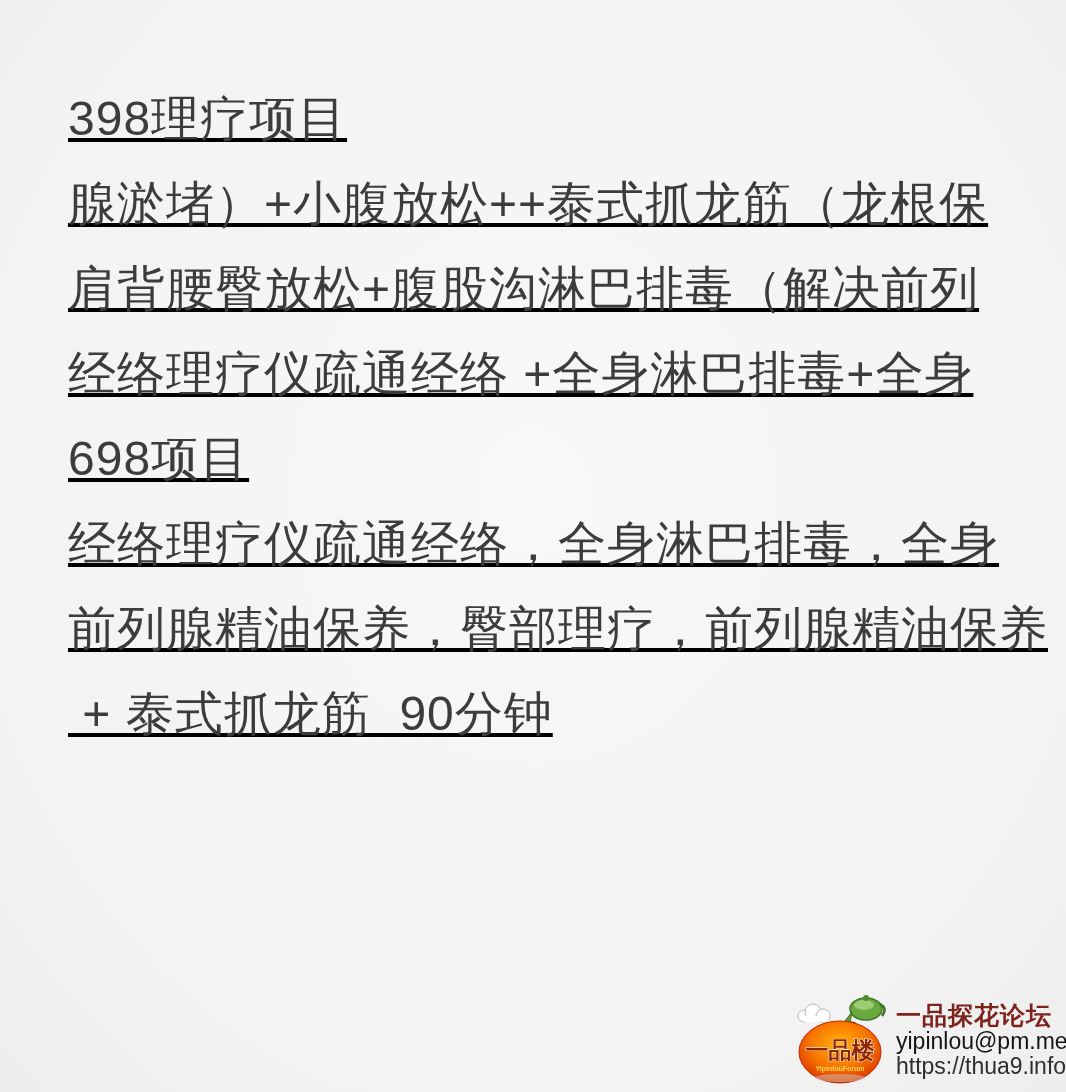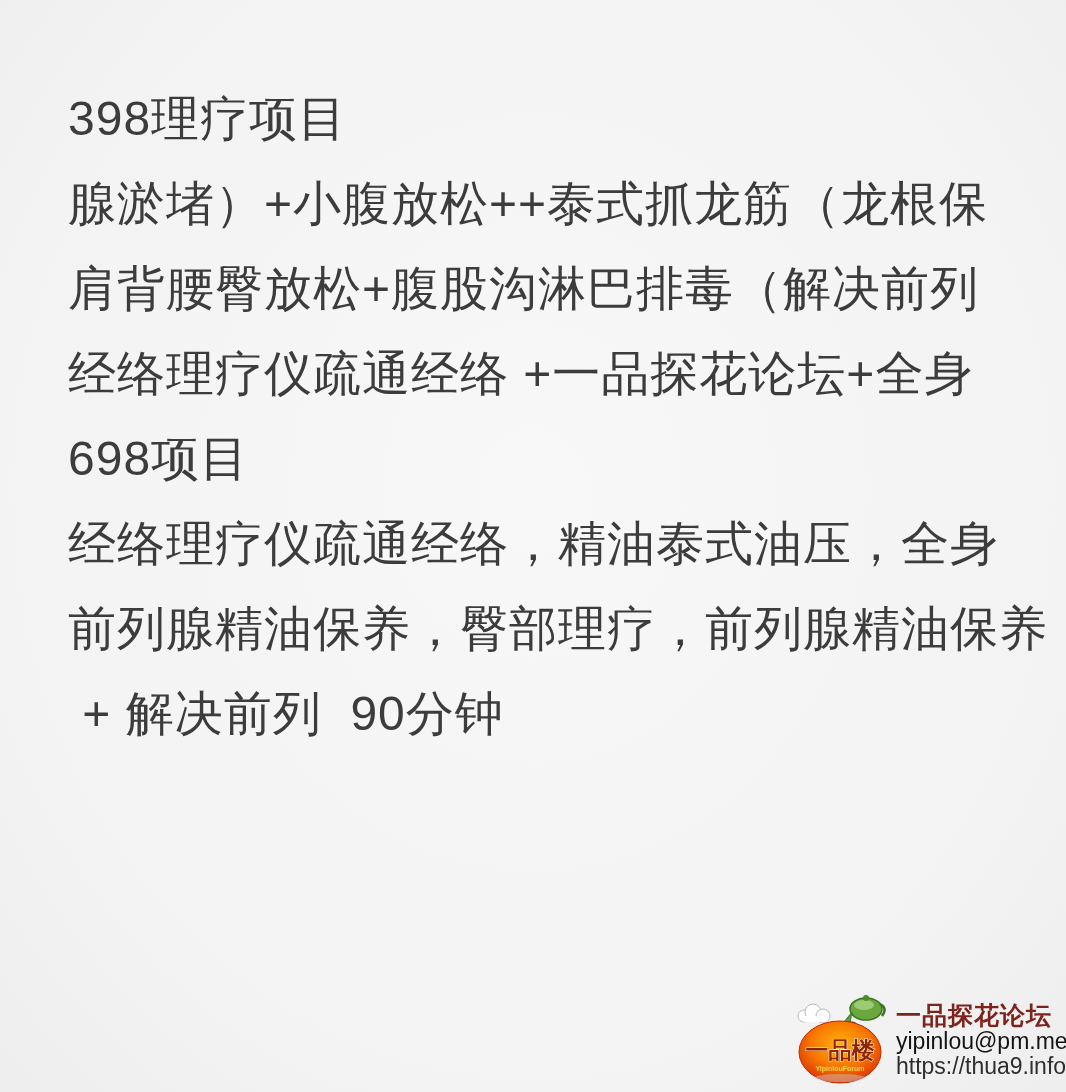--- a/index.html
+++ b/index.html
@@ -10,20 +10,21 @@
   }
   body {
     background: radial-gradient(ellipse at 50% 45%, #f8f8f8 0%, #f3f3f3 70%, #eeeeee 100%);
     position: relative;
   }
   .content {
     position: absolute;
     left: 68px;
     top: 76px;
     width: 960px;
+    text-decoration: underline;
   }
   .line {
     font-size: 48px;
     line-height: 85px;
     color: #3c3c3c;
     white-space: pre;
     letter-spacing: 1px;
   }
   .watermark {
     position: absolute;
@@ -55,25 +56,25 @@
     white-space: nowrap;
   }
 </style>
 </head>
 <body>
 
 <div class="content">
   <div class="line">398理疗项目</div>
   <div class="line">腺淤堵）+小腹放松++泰式抓龙筋（龙根保</div>
   <div class="line">肩背腰臀放松+腹股沟淋巴排毒（解决前列</div>
-  <div class="line">经络理疗仪疏通经络 +一品探花论坛+全身</div>
+  <div class="line">经络理疗仪疏通经络 +全身淋巴排毒+全身</div>
   <div class="line">698项目</div>
-  <div class="line">经络理疗仪疏通经络，精油泰式油压，全身</div>
+  <div class="line">经络理疗仪疏通经络，全身淋巴排毒，全身</div>
   <div class="line">前列腺精油保养，臀部理疗，前列腺精油保养</div>
-  <div class="line"> + 解决前列  90分钟</div>
+  <div class="line"> + 泰式抓龙筋  90分钟</div>
 </div>
 
 <div class="watermark">
   <svg class="wm-logo" viewBox="0 0 94 96" xmlns="http://www.w3.org/2000/svg">
     <defs>
       <radialGradient id="orangeBall" cx="50%" cy="38%" r="65%">
         <stop offset="0%" stop-color="#ffb30f"></stop>
         <stop offset="55%" stop-color="#f87700"></stop>
         <stop offset="100%" stop-color="#d92f00"></stop>
       </radialGradient>

